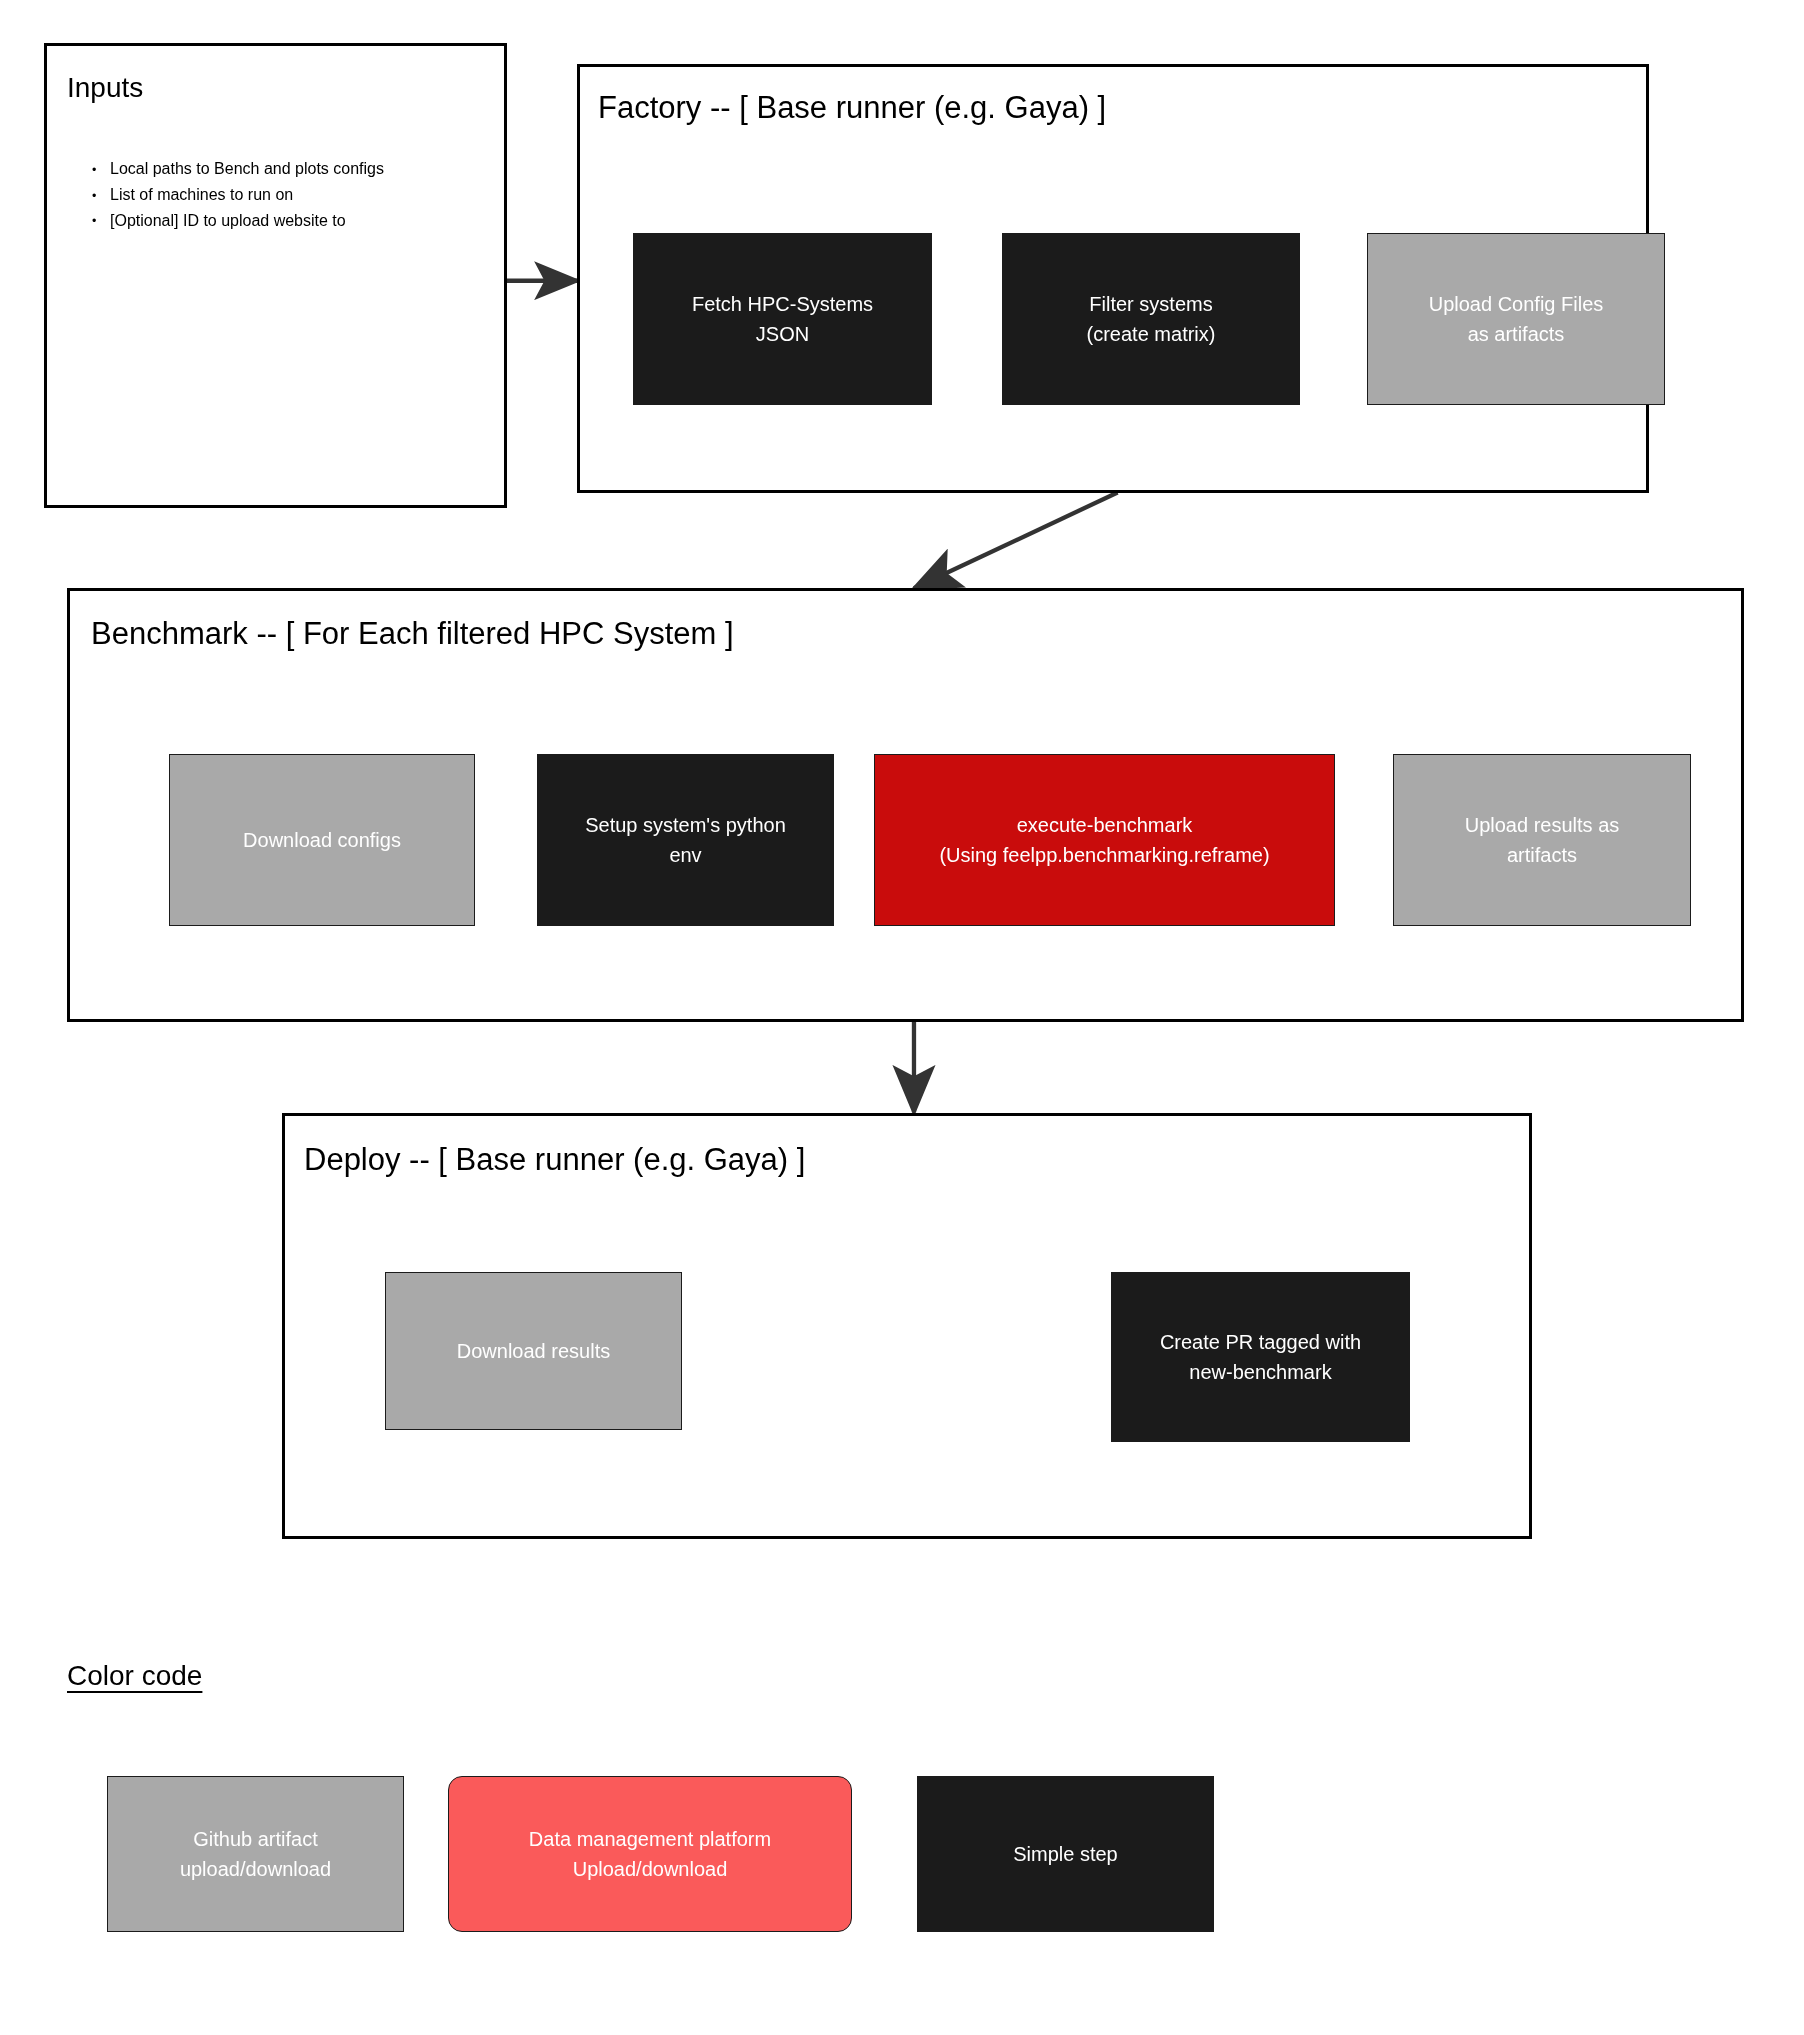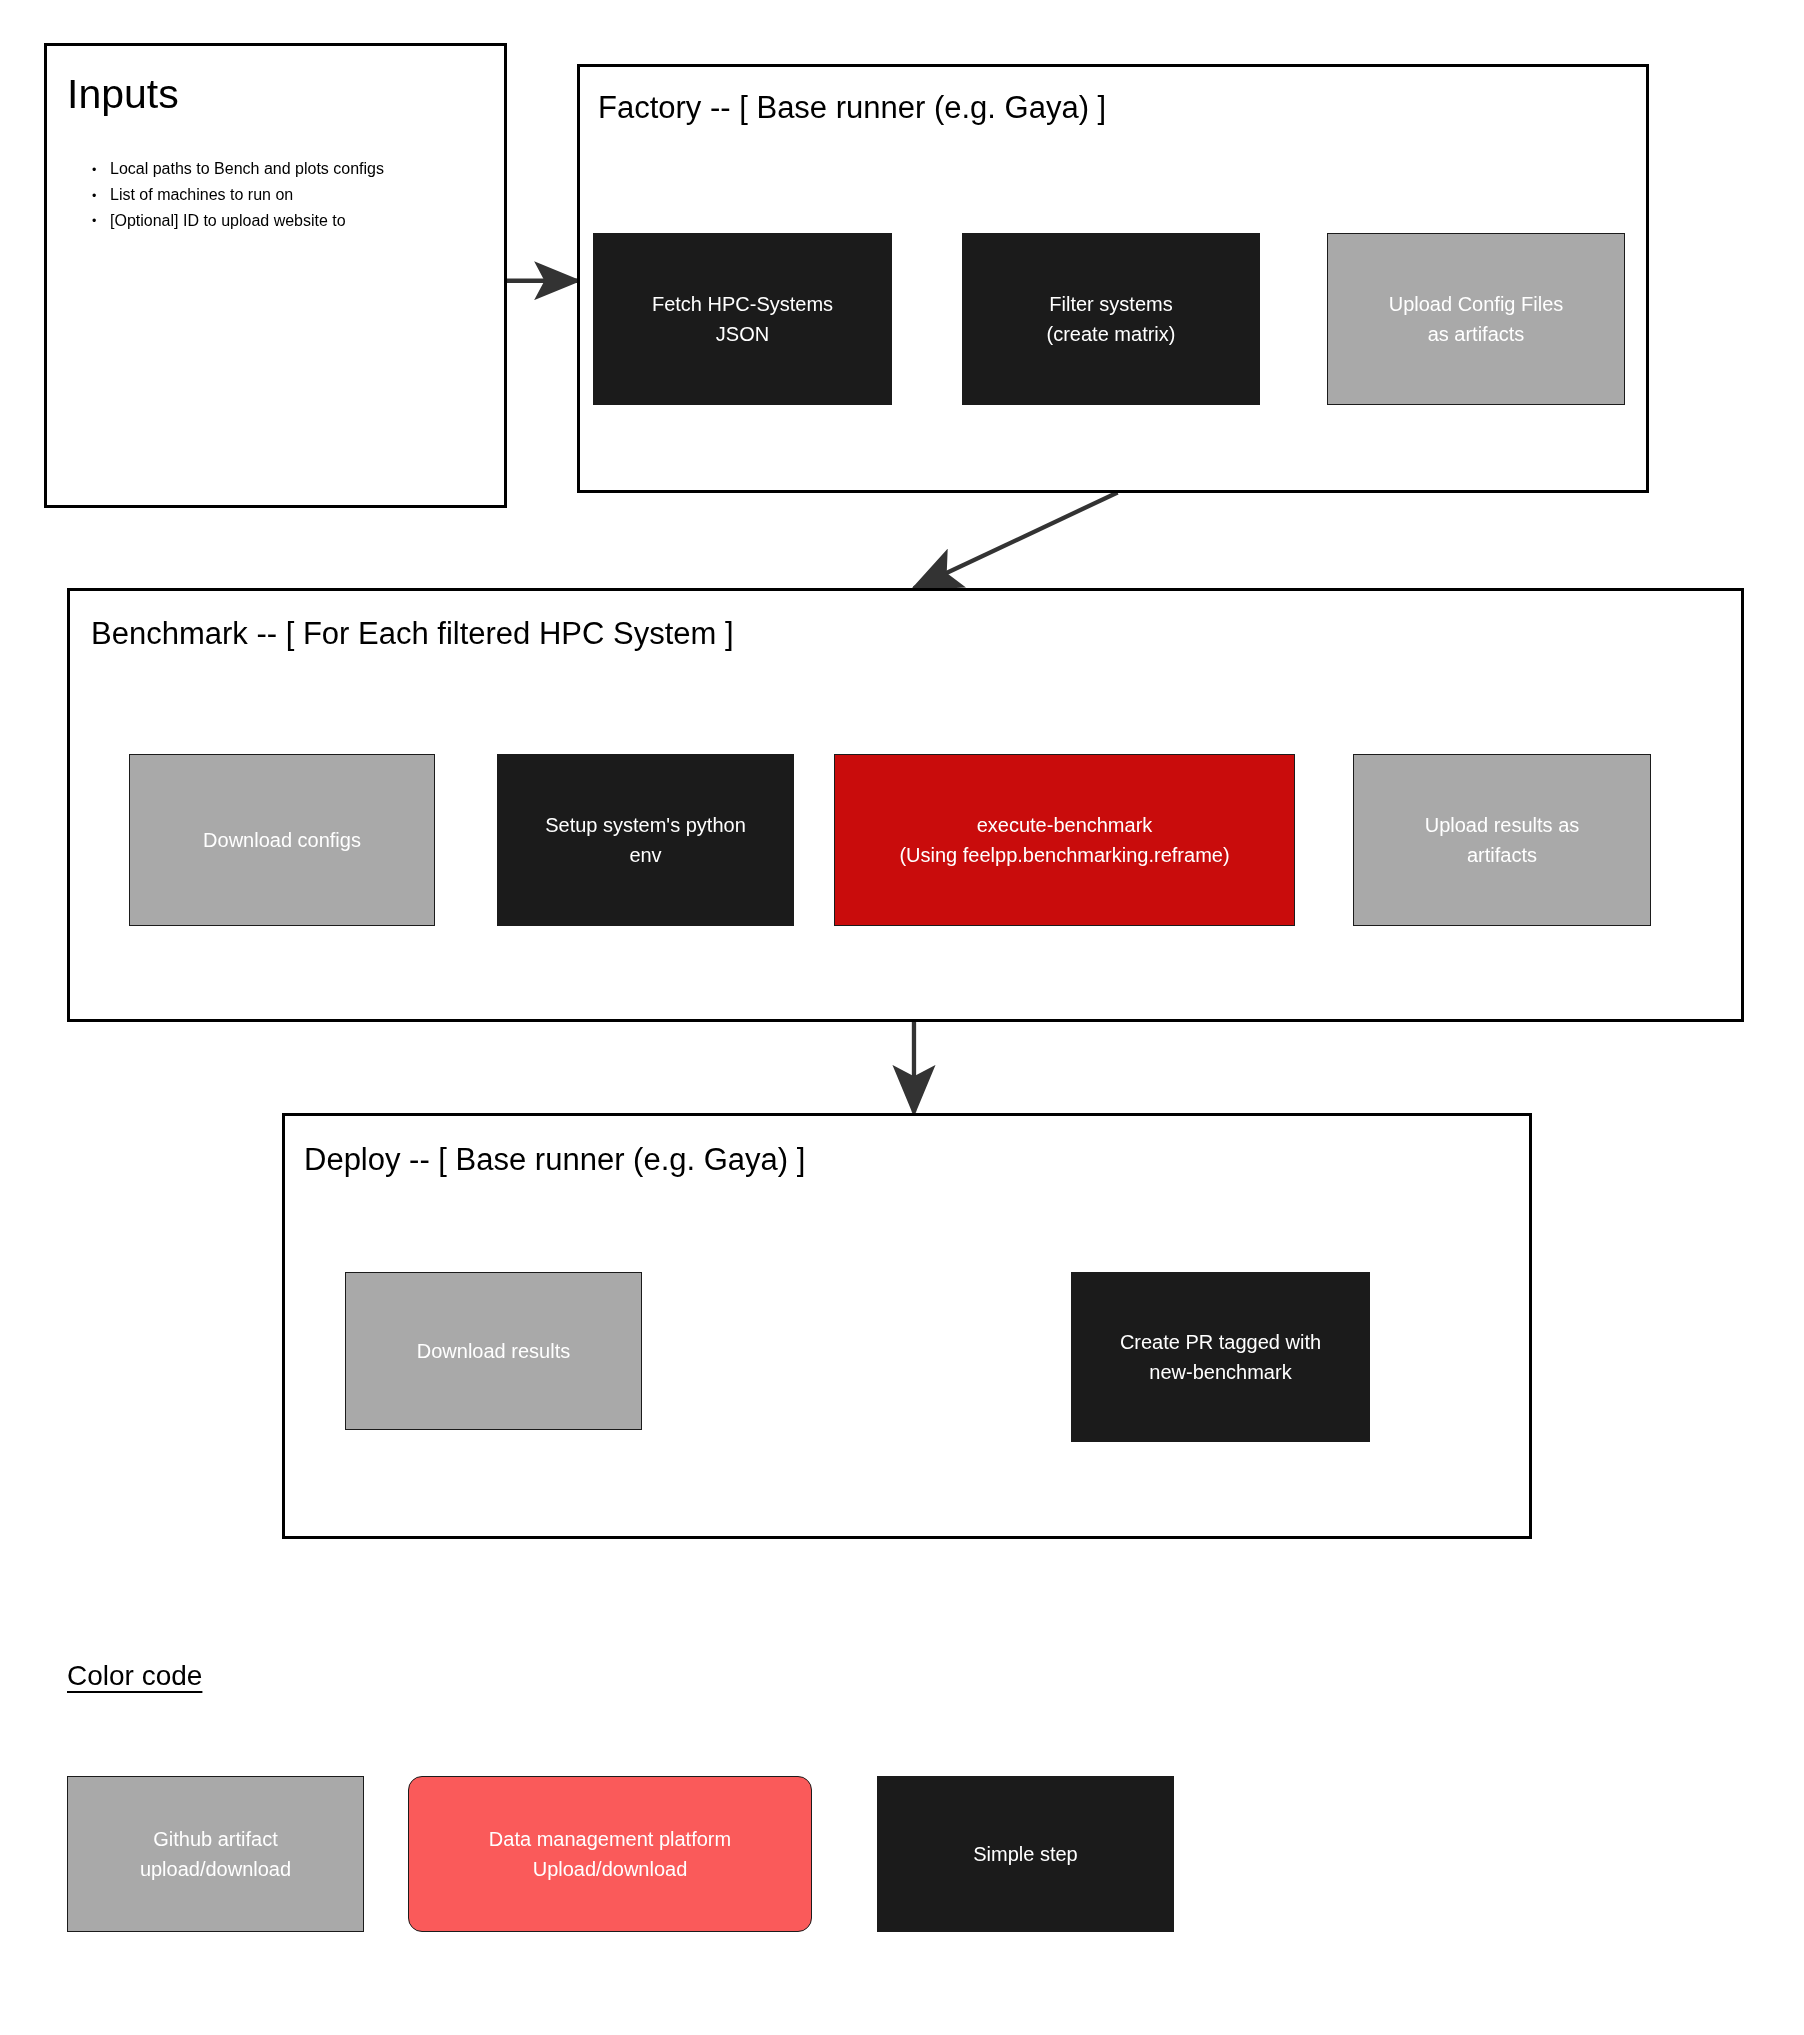--- a/index.html
+++ b/index.html
@@ -42,31 +42,32 @@
     box-sizing: border-box;
     display: flex;
     align-items: center;
     justify-content: center;
     text-align: center;
     color: #ffffff;
     font-size: 20px;
     line-height: 1.5;
     padding: 2.9px 6.7px;
     border: 1.4px solid rgba(0,0,0,0.9);
+    margin-left: 40px;
   }
   .step .step-text { display: block; width: 100%; }
   .step.dark  { background: #1b1b1b; border-color: #1b1b1b; }
   .step.gray  { background: #a9a9a9; border-color: #1b1b1b; }
   .step.crimson { background: #c90c0c; border-color: #1b1b1b; }
   .step.salmon  { background: #fa5a5a; border-color: #1b1b1b; }
 
   
   .panel-title {
     position: absolute;
-    font-size: 41px;
+    font-size: 28px;
     line-height: 1;
     color: #000;
   }
   .bullets {
     position: absolute;
     margin: 0;
     padding: 0;
     list-style: none;
     font-size: 16px;
     line-height: 1.62;

